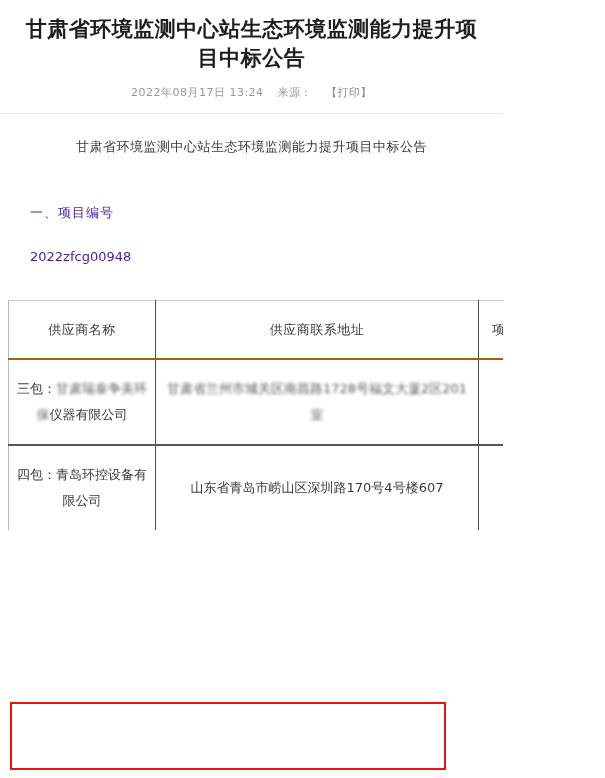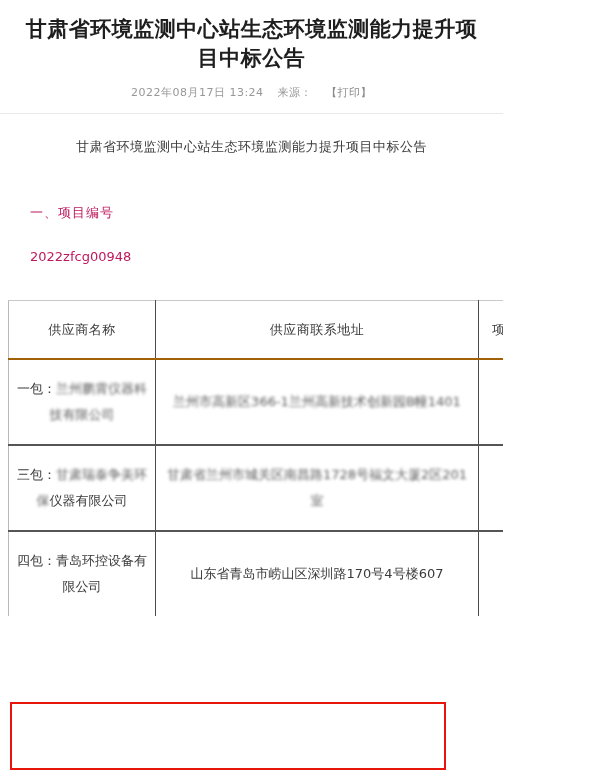--- a/index.html
+++ b/index.html
@@ -17,21 +17,21 @@
     margin-top:12px; text-align:center; font-size:11px; color:#979797;
     letter-spacing:0.5px;
   }
   .meta span, .meta a { margin:0 5px; }
   .meta a { color:#8a8a8a; text-decoration:none; cursor:pointer; }
   .divider { border:0; border-top:1px solid #e9e9e9; margin:13px 0 0 0; }
   .subtitle {
     margin-top:24px; text-align:center; font-size:13px; color:#3a3a3a;
     letter-spacing:0.5px;
   }
-  .content { margin:0 30px; font-size:13px; color:#be185d; }
+  .content { margin:0 30px; font-size:13px; color:#4c1d95; }
   .sec-heading { margin-top:0; letter-spacing:1px; }
   .sec-heading.first { margin-top:50px; }
   .sec-heading, .sec-body { margin-bottom:0; margin-top:30px; line-height:14px; }
   
   .tbl-wrap { margin:36px 8px 0 8px; }
   table.results {
     width:589px; table-layout:fixed; border-collapse:collapse;
     border-top:1px solid #c9c9c9; border-left:1px solid #b9b9b9; border-right:1px solid #c4c4c4;
     font-size:13px; color:#3a3a3a;
   }
@@ -88,25 +88,20 @@
         </colgroup>
       <thead>
           <tr id="hdr-row">
             <th>供应商名称</th>
             <th>供应商联系地址</th>
             <th>项目编号(万元)</th>
           </tr>
         </thead>
       <tbody id="tbl-body">
           <tr>
-            <td><span>一包：</span><span class="blur">兰州鹏霄仪器科技有限公司</span></td>
-            <td><span class="blur">兰州市高新区366-1兰州高新技术创新园B幢1401</span></td>
-            <td><span class="amount blur-num">84.8</span></td>
-          </tr>
-          <tr>
             <td><span>三包：</span><span class="blur">甘肃瑞泰争美环保</span><span>仪器有限公司</span></td>
             <td><span class="blur">甘肃省兰州市城关区南昌路1728号福文大厦2区201室</span></td>
             <td><span class="amount blur-num">147.60</span></td>
           </tr>
           <tr>
             <td><span>四包：青岛环控设备有限公司</span></td>
             <td><span>山东省青岛市崂山区深圳路170号4号楼607</span></td>
             <td><span class="amount blur-num">156.8</span></td>
           </tr>
         </tbody>

